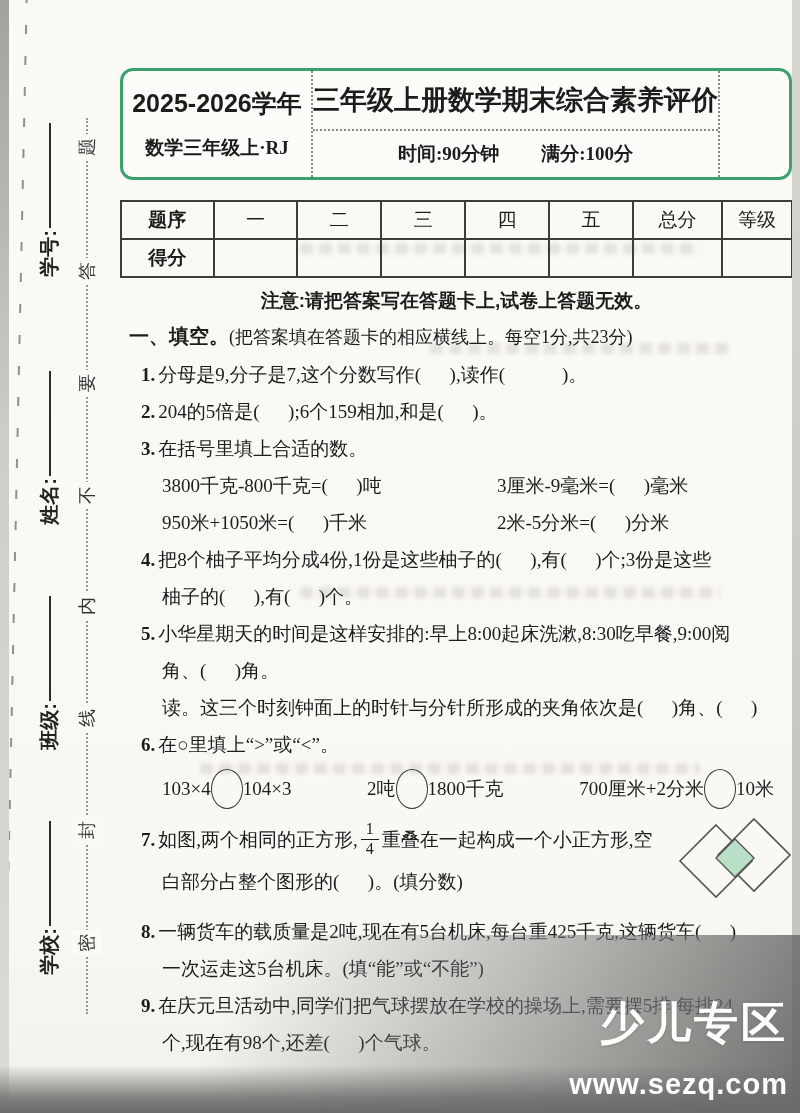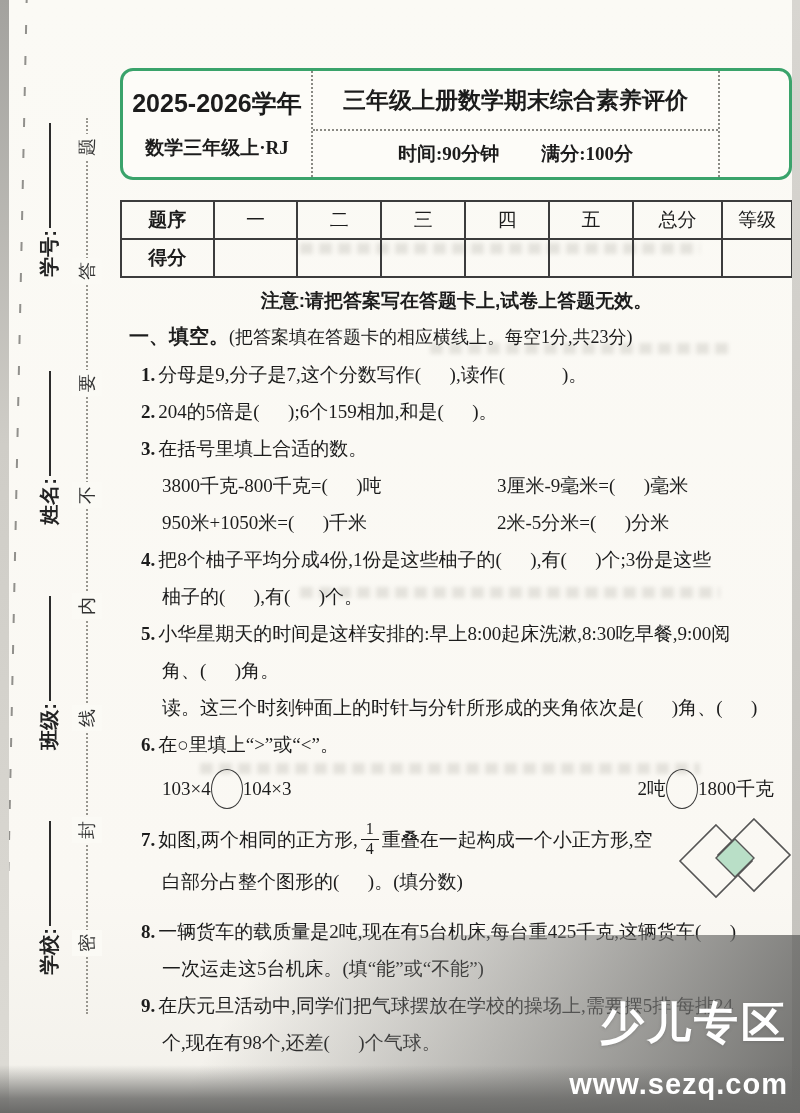--- a/index.html
+++ b/index.html
@@ -28,21 +28,21 @@
   
   .head-box{position:absolute;left:120px;top:68px;width:672px;height:112px;
             border:3px solid #3aa36b;border-radius:13px;background:#fdfcf8;
             display:flex;box-sizing:border-box;z-index:3;}
   .head-left{width:188px;display:flex;flex-direction:column;align-items:center;
              justify-content:space-around;padding:8px 0;border-right:2px dotted #8a8a84;}
   .school-year{font-family:"Liberation Sans",sans-serif;font-weight:700;font-size:25px;letter-spacing:0;}
   .edition{font-size:19px;font-weight:700;}
   .head-mid{width:405px;display:flex;flex-direction:column;border-right:2px dotted #8a8a84;}
   .exam-title{flex:1;display:flex;align-items:center;justify-content:center;
-              font-family:"Liberation Sans",sans-serif;font-weight:700;font-size:23px;
+              font-family:"Liberation Sans",sans-serif;font-weight:700;font-size:27px;
               border-bottom:2px dotted #8a8a84;}
   .time-row{height:46px;display:flex;align-items:center;justify-content:center;gap:42px;
             font-size:19px;font-weight:600;}
   .head-rail{flex:1;}
   
   .score-table{position:absolute;left:120px;top:200px;width:673px;border-collapse:collapse;
                table-layout:fixed;z-index:3;background:transparent;}
   .score-table td{border:2px solid #3c3c3c;height:36px;text-align:center;
                   font-size:19px;padding:0;margin-left:24px;}
   .score-table .lab{font-weight:700;}
@@ -187,20 +187,21 @@
     <div class="line q"><span class="t">柚子的(      ),有(      )个。</span></div>
 
     <div class="line q"><span class="num">5.</span><span class="t">小华星期天的时间是这样安排的:早上8:00起床洗漱,8:30吃早餐,9:00阅</span></div>
     <div class="line q"><span class="t">角、(      )角。</span></div>
     <div class="line q"><span class="t">读。这三个时刻钟面上的时针与分针所形成的夹角依次是(      )角、(      )</span></div>
 
     <div class="line q"><span class="num">6.</span><span class="t">在○里填上“&gt;”或“&lt;”。</span></div>
     <div class="cmp-row">
       <span class="cmp"><span>103×4</span><span class="circle"></span><span>104×3</span></span>
       <span class="cmp"><span>2吨</span><span class="circle"></span><span>1800千克</span></span>
+      <span class="cmp"><span>700厘米+2分米</span><span class="circle"></span><span>10米</span></span>
     </div>
 
     <div class="q7wrap">
       <div class="line q q7line1">
         <span class="num">7.</span><span class="t">如图,两个相同的正方形,</span><span class="frac"><span class="fn">1</span><span class="fd">4</span></span><span class="t">重叠在一起构成一个小正方形,空</span>
       </div>
       <div class="line q"><span class="t">白部分占整个图形的(      )。(填分数)</span></div>
       <svg class="diagram" width="134" height="102" viewBox="0 0 134 102">
         <polygon points="39,16 75,52 39,88 3,52" fill="none" stroke="#555" stroke-width="1.6"></polygon>
         <polygon points="77,10 113,46 77,82 41,46" fill="none" stroke="#555" stroke-width="1.6"></polygon>

